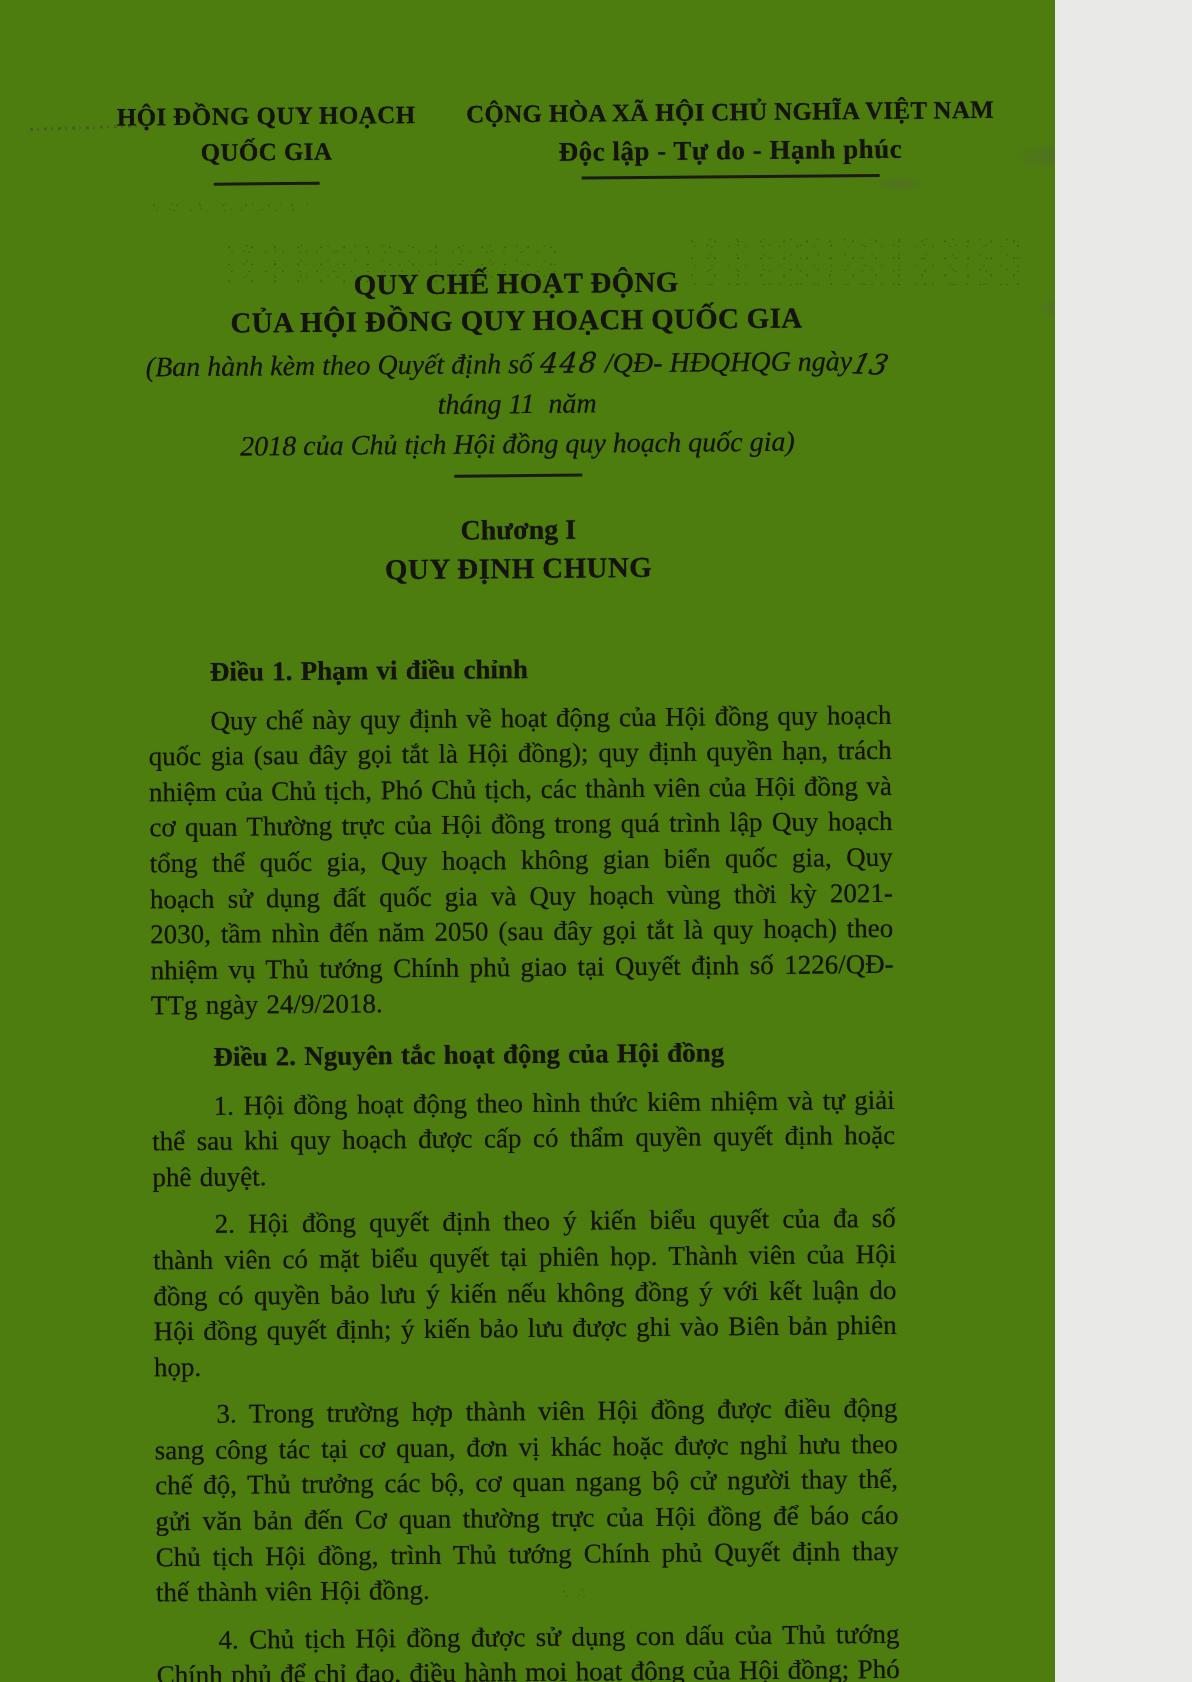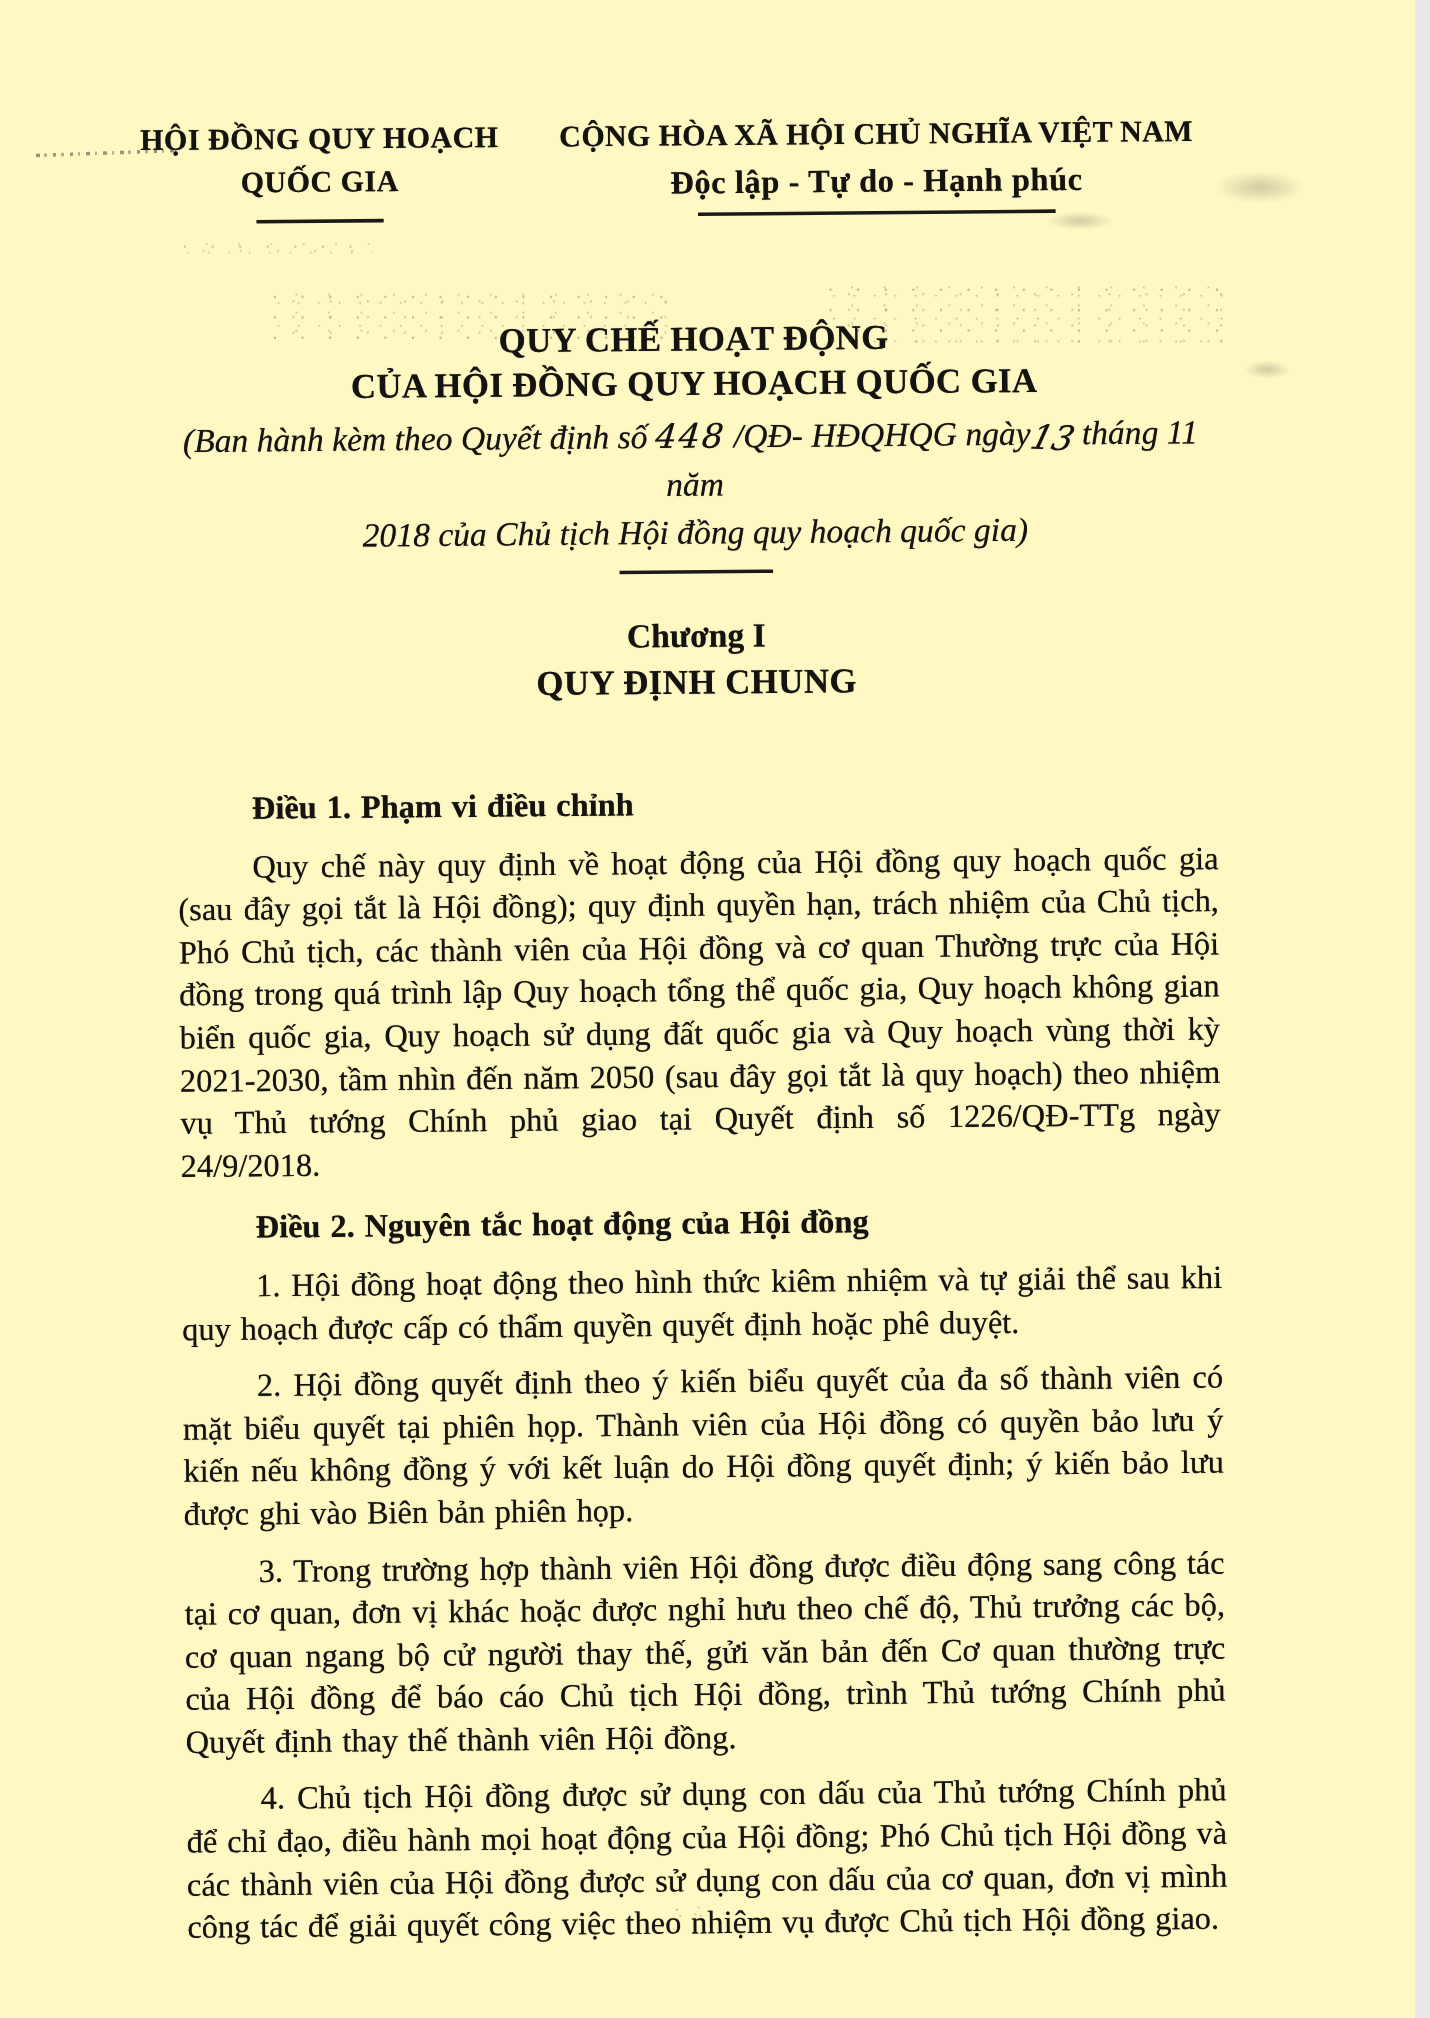--- a/index.html
+++ b/index.html
@@ -3,22 +3,22 @@
 <meta charset="utf-8">
 <style>
   html,body{margin:0;padding:0;}
   body{
     width:1192px;height:1682px;
     background:#e9e9e7;
     font-family:"Liberation Serif","DejaVu Serif",serif;
     color:#151310;
   }
   .page{
-    position:relative;width:1179px;height:1682px;
-    background:#fef9c3;overflow:hidden;
+    position:relative;width:1055px;height:1682px;
+    background:#4d7c0f;overflow:hidden;
   }
   .content{
     position:absolute;inset:0;
     transform:rotate(-0.5deg);
     transform-origin:50% 40%;
     text-shadow:0 0 0.7px rgba(25,22,18,.72);
   }
 
   
   .header{display:flex;padding-top:96px;}

